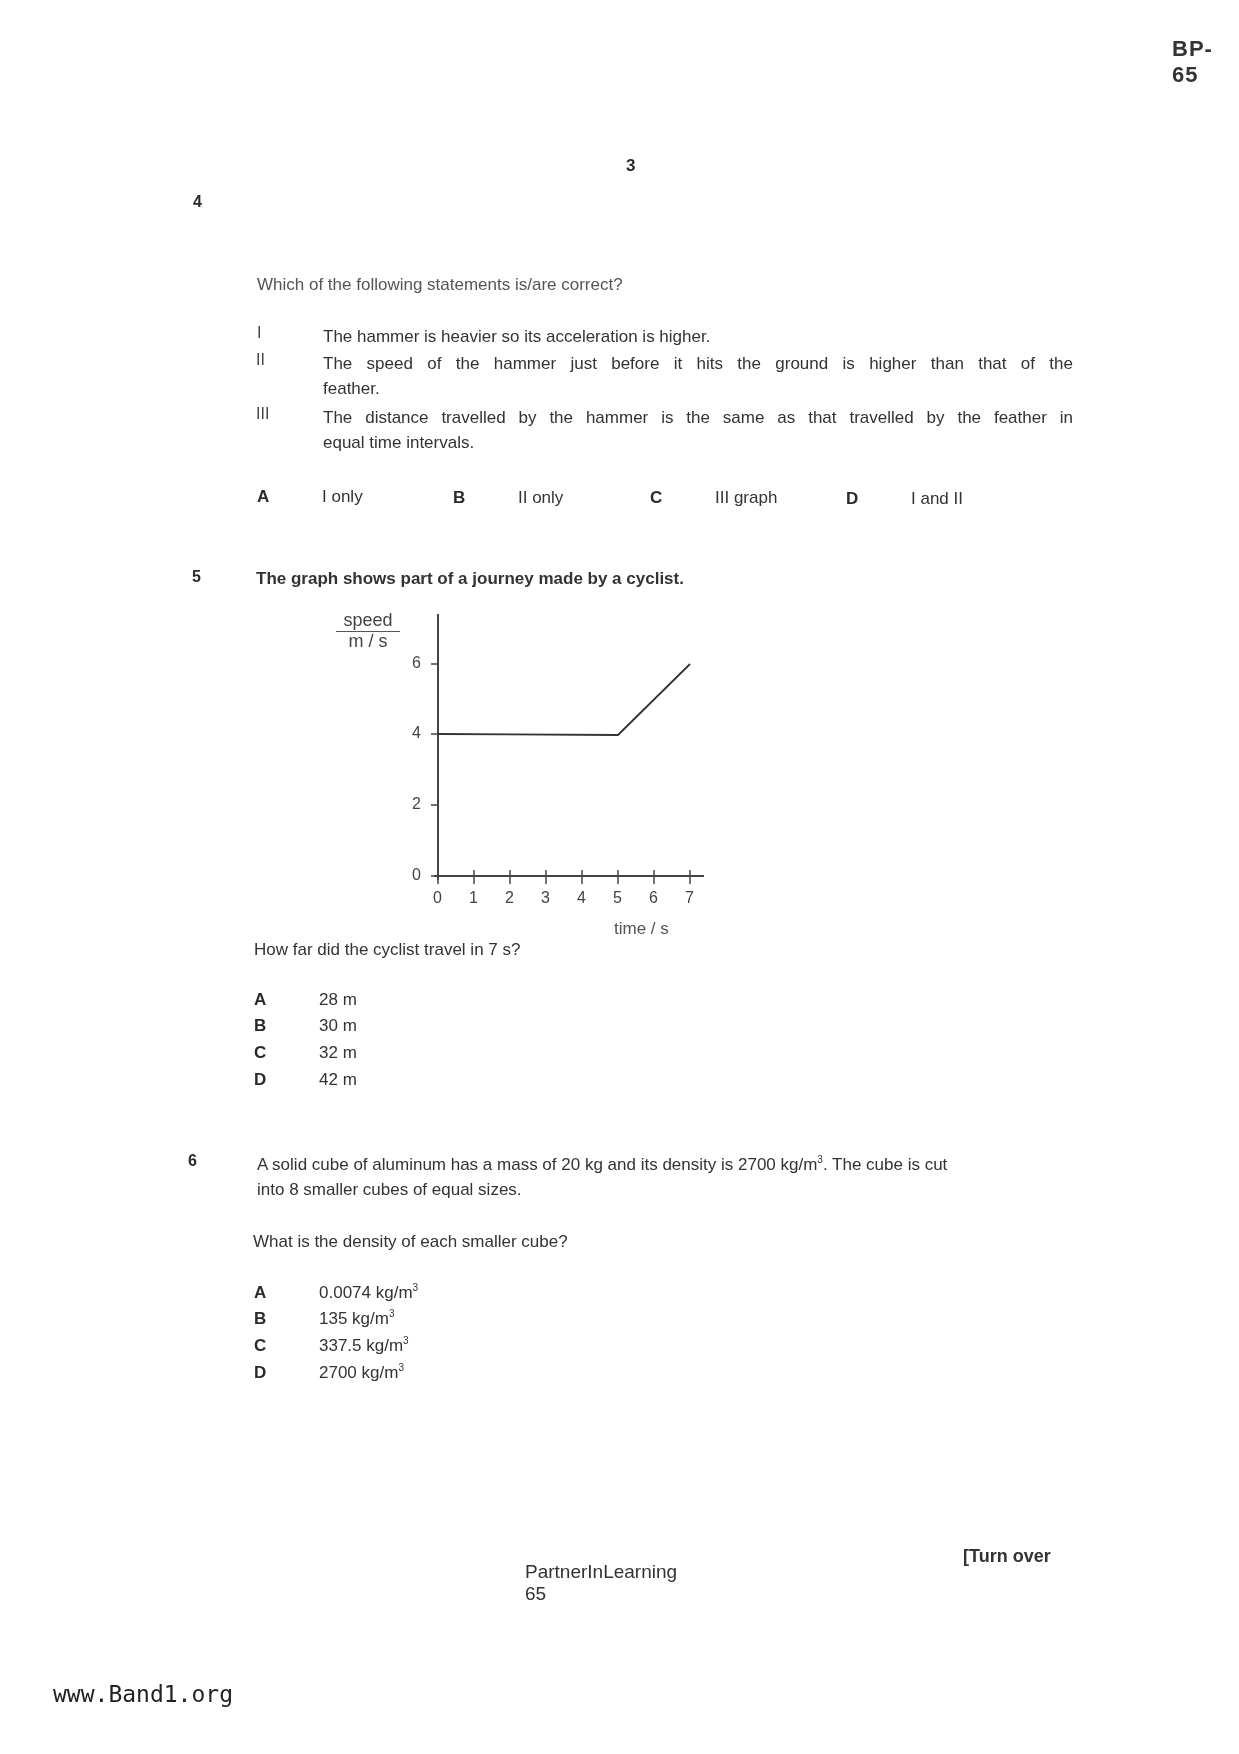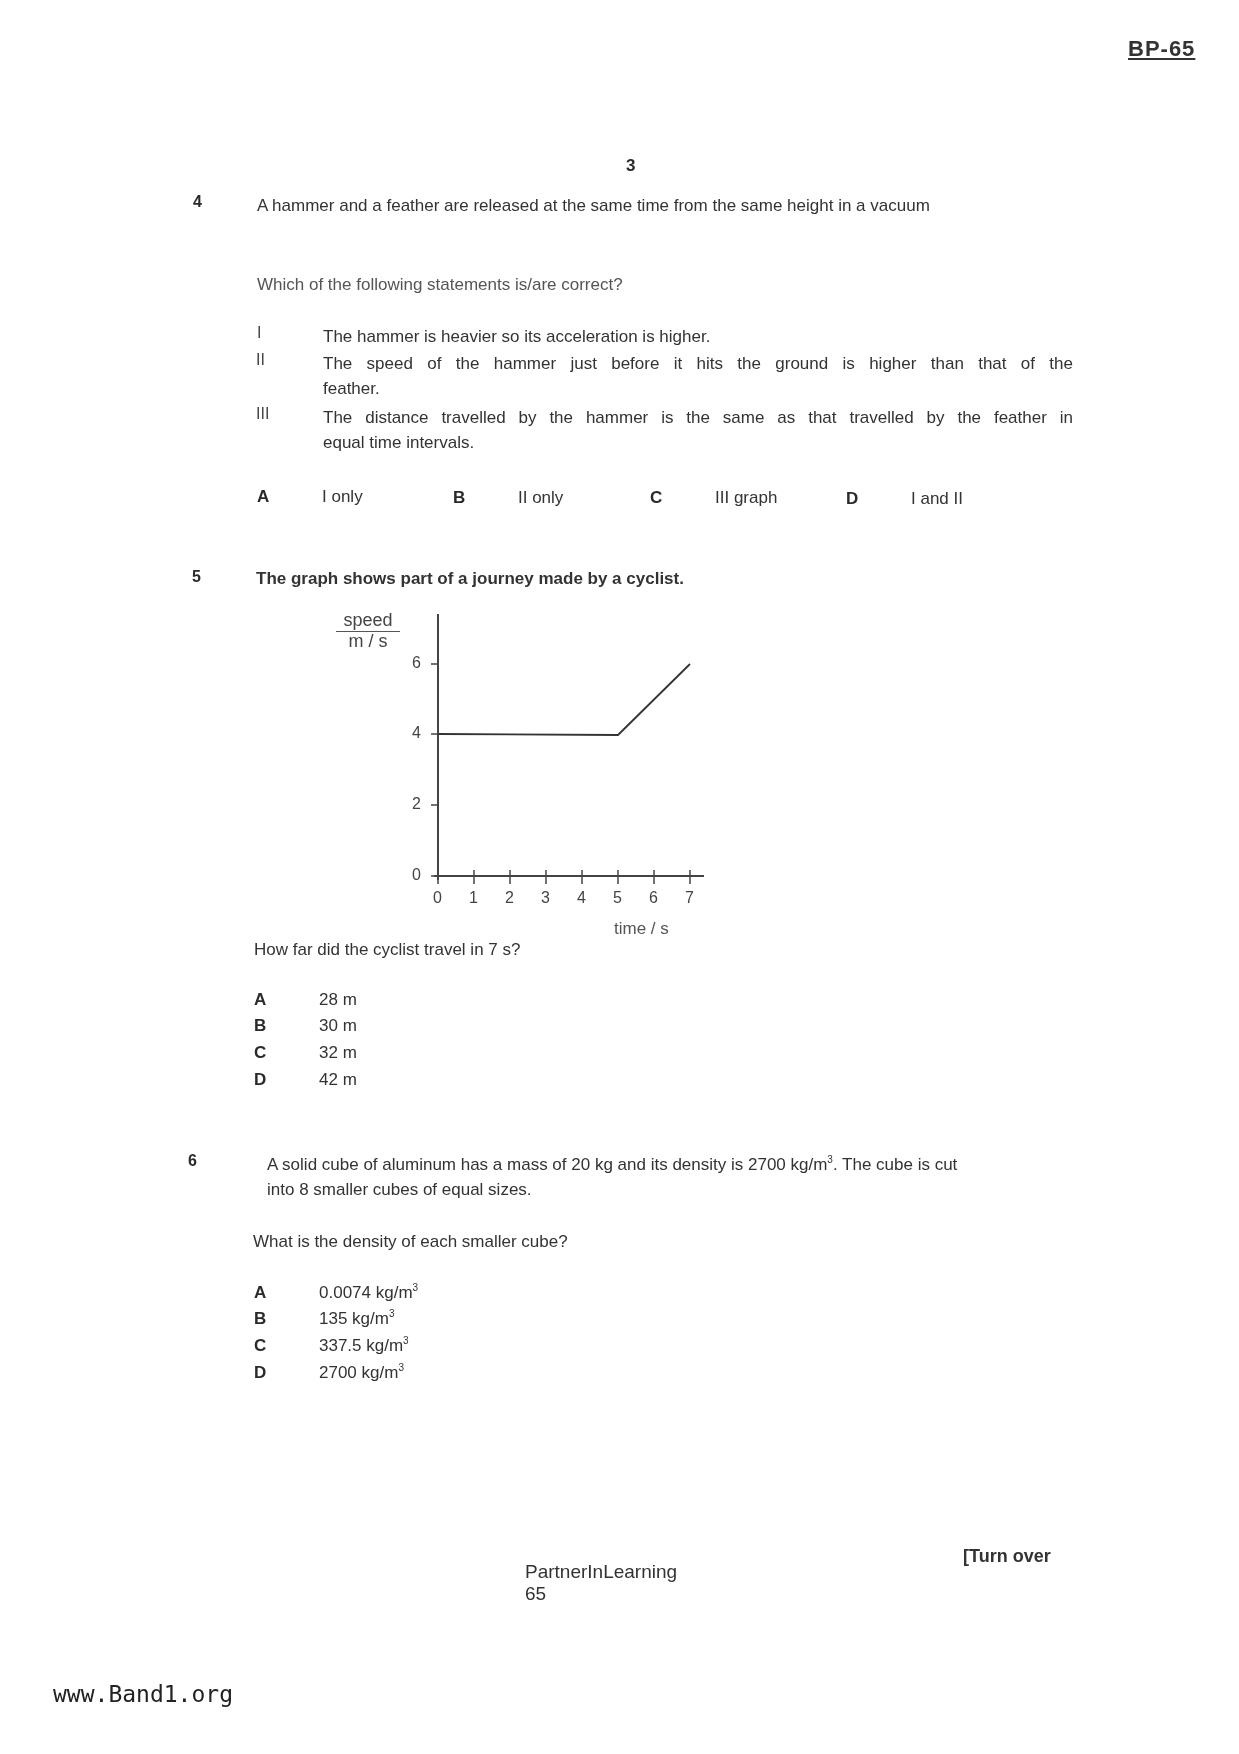--- a/index.html
+++ b/index.html
@@ -14,27 +14,26 @@
   .opt-text { font-size:17px; color:#333; }
   .roman { font-size:16px; color:#444; }
   .footer { font-size:19px; text-align:left; color:#333; }
   .site { font-family:"DejaVu Sans Mono", monospace; font-size:23px; color:#222; }
   sup { font-size:10px; vertical-align:super; line-height:0; }
   .tick-lbl { font-size:16px; color:#444; }
 </style>
 </head>
 <body>
 
-<div class="abs code" style="left:1128px; top:36px;text-decoration:underline;">BP-65</div>
+<div class="abs code" style="left:1172px; top:36px;">BP-65</div>
 <div class="abs pnum" style="left:626px; top:156px;">3</div>
 
 <div>
   <div class="abs qnum" style="left:193px; top:193px;">4</div>
   <div class="abs txt" style="left:257px; top:193px; width:815px;">
-    <div>A hammer and a feather are released at the same time from the same height in a vacuum</div>
   </div>
   <div class="abs txt" style="left:257px; top:272px; color:#555;">Which of the following statements is/are correct?</div>
 
   <div class="abs roman" style="left:257px; top:324px;">I</div>
   <div class="abs txt" style="left:323px; top:324px;">The hammer is heavier so its acceleration is higher.</div>
 
   <div class="abs roman" style="left:256px; top:351px;">II</div>
   <div class="abs txt" style="left:323px; top:351px; width:750px; text-align:justify; text-align-last:justify;">The speed of the hammer just before it hits the ground is higher than that of the</div>
   <div class="abs txt" style="left:323px; top:376px;">feather.</div>
 
@@ -112,21 +111,21 @@
     <div class="abs opt-text" style="left:319px; top:1016px;">30 m</div>
     <div class="abs opt-letter" style="left:254px; top:1043px;">C</div>
     <div class="abs opt-text" style="left:319px; top:1043px;">32 m</div>
     <div class="abs opt-letter" style="left:254px; top:1070px;">D</div>
     <div class="abs opt-text" style="left:319px; top:1070px;">42 m</div>
   </div>
 </div>
 
 <div>
   <div class="abs qnum" style="left:188px; top:1152px;">6</div>
-  <div class="abs txt" style="left:267px; top:1152px; width:820px;">
+  <div class="abs txt" style="left:257px; top:1152px; width:820px;">
     <div><span>A solid cube of aluminum has a mass of 20 kg and its density is 2700 kg/m</span><sup>3</sup><span>. The cube is cut</span></div>
     <div>into 8 smaller cubes of equal sizes.</div>
   </div>
   <div class="abs txt" style="left:253px; top:1229px;">What is the density of each smaller cube?</div>
 
   <div>
     <div class="abs opt-letter" style="left:254px; top:1283px;">A</div>
     <div class="abs opt-text" style="left:319px; top:1283px;"><span>0.0074 kg/m</span><sup>3</sup></div>
     <div class="abs opt-letter" style="left:254px; top:1309px;">B</div>
     <div class="abs opt-text" style="left:319px; top:1309px;"><span>135 kg/m</span><sup>3</sup></div>

